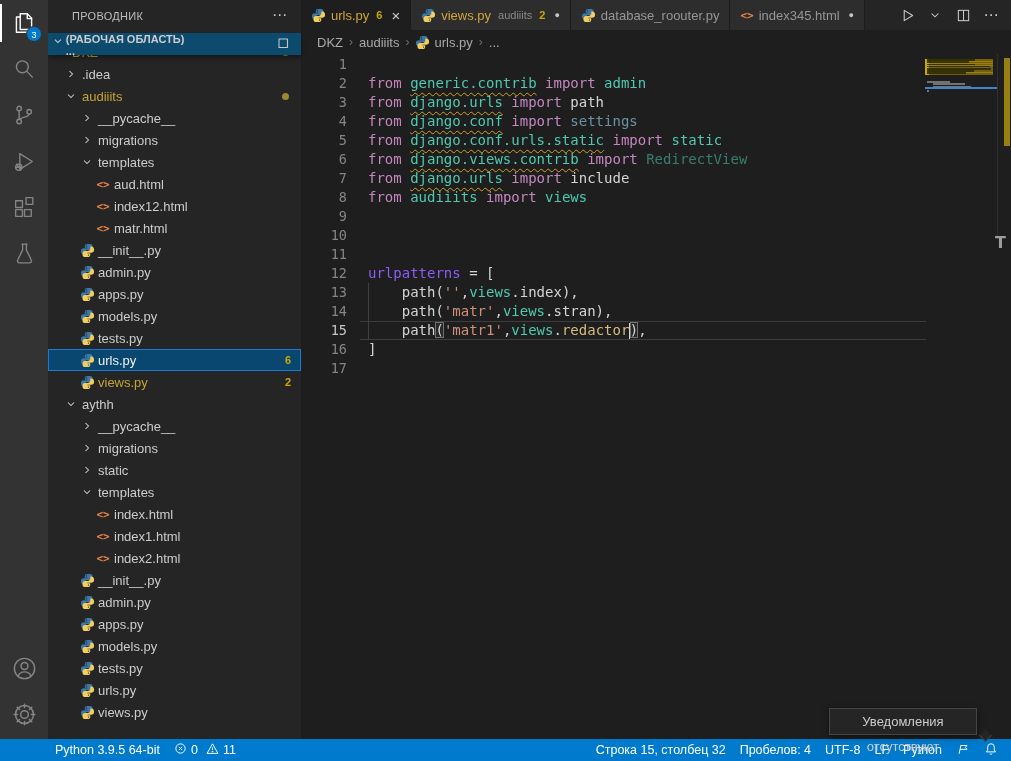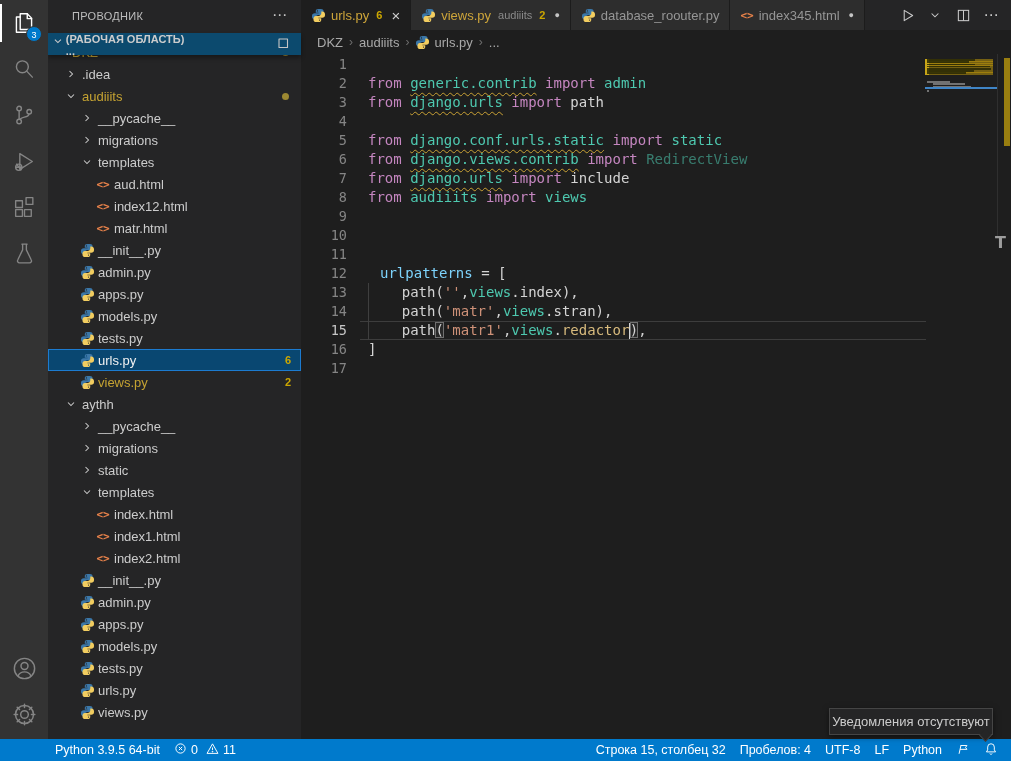--- a/index.html
+++ b/index.html
@@ -62,21 +62,21 @@
   #codewrap { position:absolute; top:54px; left:0; right:0; bottom:0; font-family:"DejaVu Sans Mono",monospace; font-size:14px; }
   #code-lines { position:absolute; top:1px; left:0; right:0; }
   .cline { height:19px; line-height:19px; display:flex; white-space:pre; }
   .ln { width:46px; flex:none; text-align:right; color:#858585; font-size:13.5px; }
   .ln.cur { color:#c6c6c6; }
   .lc { padding-left:21px; }
   .tk-k { color:#c586c0; }
   .tk-m { color:#4ec9b0; text-decoration:underline wavy #c9a134 1px; text-underline-offset:3.5px; }
   .tk-t { color:#4ec9b0; }
   .tk-p { color:#d4d4d4; }
-  .tk-v { color:#7dd3fc;margin-left:12px; }
+  .tk-v { color:#8b5cf6; }
   .tk-s { color:#ce9178; }
   .tk-d { color:#4ec9b0; opacity:.55; }
   .tk-db { color:#9cdcfe; opacity:.6; }
   .tk-o { color:#d7ba7d; }
   .tk-x { color:#d4d4d4; outline:1px solid #707070; outline-offset:-1px; background:rgba(90,90,90,.18); }
   .cursor-bar { display:inline-block; width:1.5px; height:16px; background:#d4d4d4; vertical-align:middle; margin:0 -0.5px; }
   #cur-line-hl { position:absolute; left:59px; width:566px; height:19px; border-top:1px solid #3d3d3d; border-bottom:1px solid #3d3d3d; }
   #indent-guide { position:absolute; width:1px; background:#3f3f3f; }
 
   
@@ -88,21 +88,21 @@
 
   
   #statusbar { position:absolute; left:0; top:739px; width:1011px; height:22px; background:#007acc; color:#ffffff;
     font-size:12.5px; display:flex; align-items:center; z-index:4; }
   .sb-item { display:flex; align-items:center; gap:4px; padding:0 7px; height:22px; cursor:pointer; }
   .sb-item svg { stroke:#ffffff; }
   #sb-left { display:flex; align-items:center; padding-left:48px; }
   #sb-right { margin-left:auto; display:flex; align-items:center; padding-right:6px; }
 
   
-  #notif-tooltip { position:absolute; left:829px; top:708px; width:164px; height:27px; line-height:25px; text-align:center;
+  #notif-tooltip { position:absolute; left:829px; top:708px; width:148px; height:27px; line-height:25px; text-align:center;
     background:#252526; border:1px solid #454545; color:#cccccc; font-size:13px; z-index:6; box-shadow:0 2px 6px rgba(0,0,0,.5); }
   #notif-notch { position:absolute; left:981px; top:731px; width:9px; height:9px; background:#252526;
     border-right:1px solid #454545; border-bottom:1px solid #454545; transform:rotate(45deg); z-index:7; }
 </style>
 </head>
 <body>
 
 <div id="activitybar">
   <div id="ab-top">
       <div class="ab-item active">
@@ -630,21 +630,21 @@
         <span>...</span>
       </span>
     </div>
   <div id="codewrap">
     <div id="cur-line-hl" style="top: 267px;"></div>
     <div id="indent-guide" style="left: 67px; top: 229px; height: 57px;"></div>
     <div id="code-lines">
         <div class="cline"><span class="ln">1</span><span class="lc"></span></div>
         <div class="cline"><span class="ln">2</span><span class="lc"><span class="tk-k">from</span><span class="tk-p"> </span><span class="tk-m">generic.contrib</span><span class="tk-p"> </span><span class="tk-k">import</span><span class="tk-p"> </span><span class="tk-t">admin</span></span></div>
         <div class="cline"><span class="ln">3</span><span class="lc"><span class="tk-k">from</span><span class="tk-p"> </span><span class="tk-m">django.urls</span><span class="tk-p"> </span><span class="tk-k">import</span><span class="tk-p"> </span><span class="tk-p">path</span></span></div>
-        <div class="cline"><span class="ln">4</span></div>
+        <div class="cline"><span class="ln">4</span><span class="lc"><span class="tk-k">from</span><span class="tk-p"> </span><span class="tk-m">django.conf</span><span class="tk-p"> </span><span class="tk-k">import</span><span class="tk-p"> </span><span class="tk-db">settings</span></span></div>
         <div class="cline"><span class="ln">5</span><span class="lc"><span class="tk-k">from</span><span class="tk-p"> </span><span class="tk-m">django.conf.urls.static</span><span class="tk-p"> </span><span class="tk-k">import</span><span class="tk-p"> </span><span class="tk-t">static</span></span></div>
         <div class="cline"><span class="ln">6</span><span class="lc"><span class="tk-k">from</span><span class="tk-p"> </span><span class="tk-m">django.views.contrib</span><span class="tk-p"> </span><span class="tk-k">import</span><span class="tk-p"> </span><span class="tk-d">RedirectView</span></span></div>
         <div class="cline"><span class="ln">7</span><span class="lc"><span class="tk-k">from</span><span class="tk-p"> </span><span class="tk-m">django.urls</span><span class="tk-p"> </span><span class="tk-k">import</span><span class="tk-p"> </span><span class="tk-p">include</span></span></div>
         <div class="cline"><span class="ln">8</span><span class="lc"><span class="tk-k">from</span><span class="tk-p"> </span><span class="tk-t">audiiits</span><span class="tk-p"> </span><span class="tk-k">import</span><span class="tk-p"> </span><span class="tk-t">views</span></span></div>
         <div class="cline"><span class="ln">9</span><span class="lc"></span></div>
         <div class="cline"><span class="ln">10</span><span class="lc"></span></div>
         <div class="cline"><span class="ln">11</span><span class="lc"></span></div>
         <div class="cline"><span class="ln">12</span><span class="lc"><span class="tk-v">urlpatterns</span><span class="tk-p"> = [</span></span></div>
         <div class="cline"><span class="ln">13</span><span class="lc"><span class="tk-p">    path(</span><span class="tk-s">''</span><span class="tk-p">,</span><span class="tk-t">views</span><span class="tk-p">.index),</span></span></div>
         <div class="cline"><span class="ln">14</span><span class="lc"><span class="tk-p">    path(</span><span class="tk-s">'matr'</span><span class="tk-p">,</span><span class="tk-t">views</span><span class="tk-p">.stran),</span></span></div>

